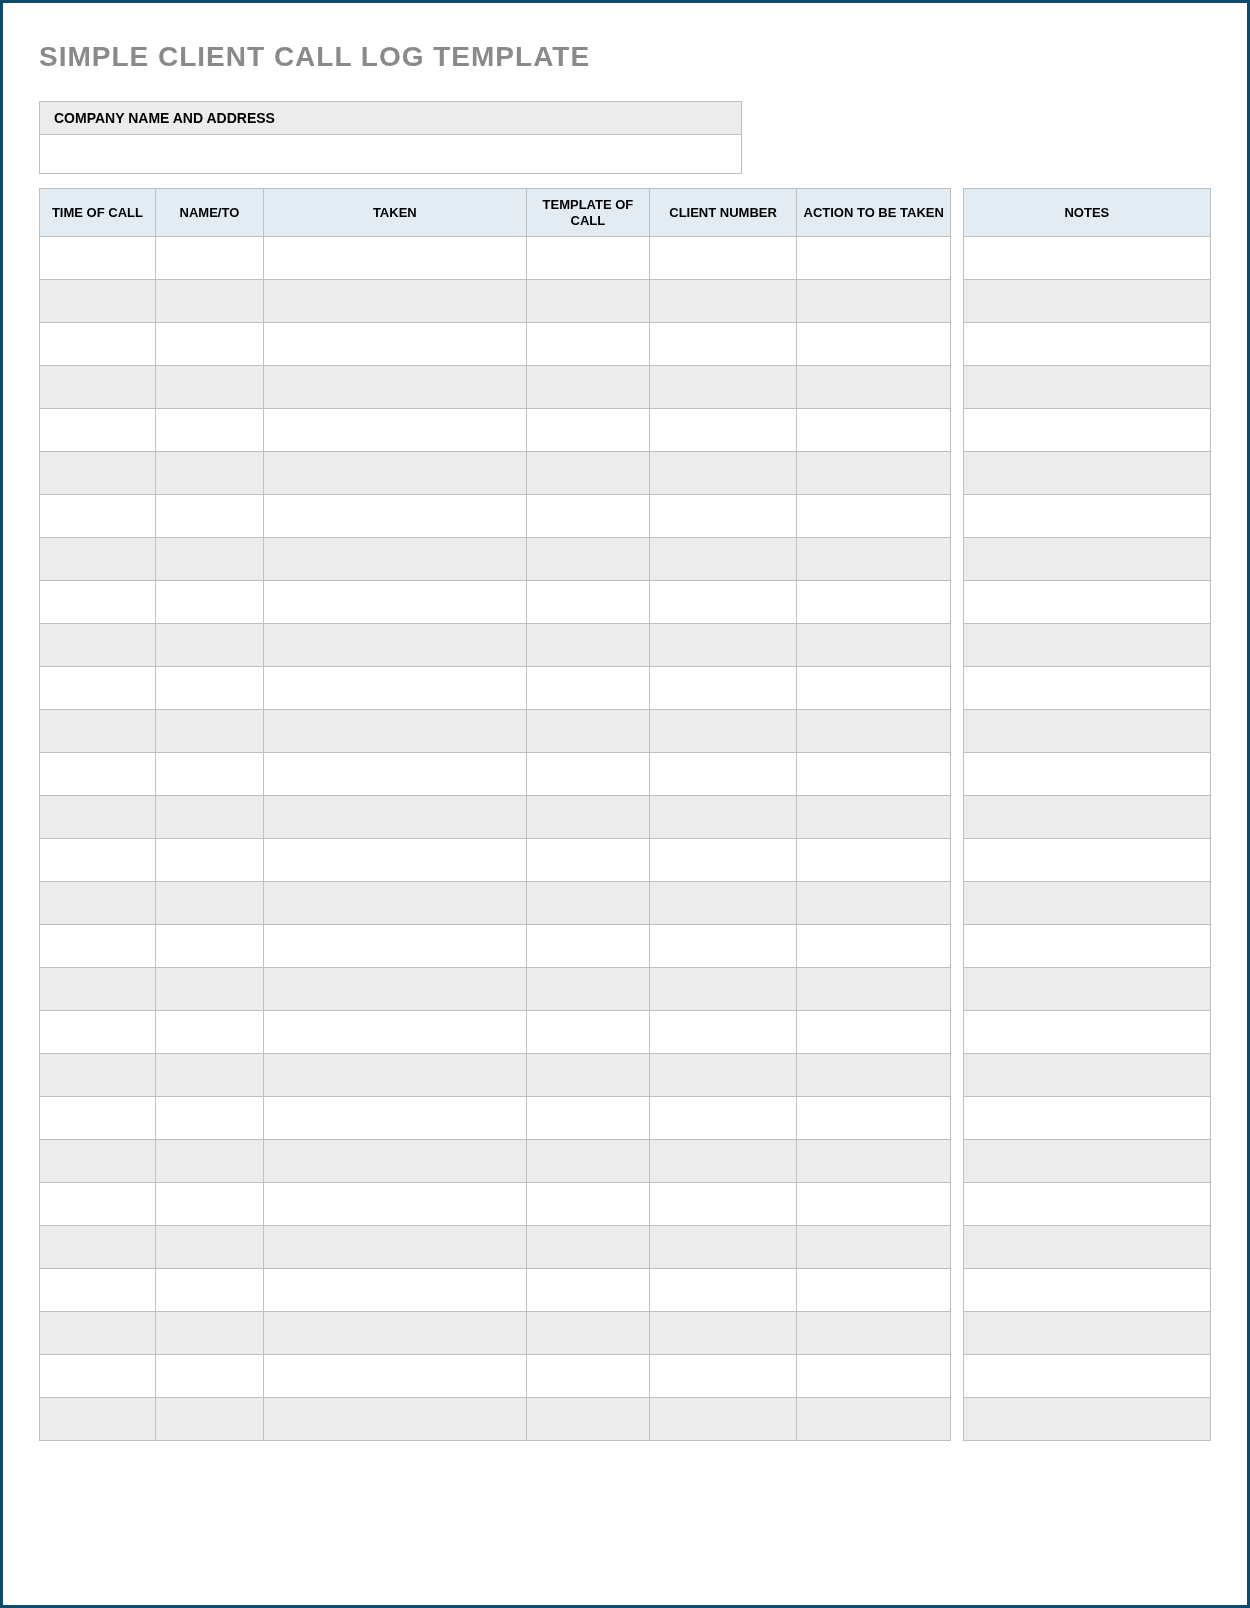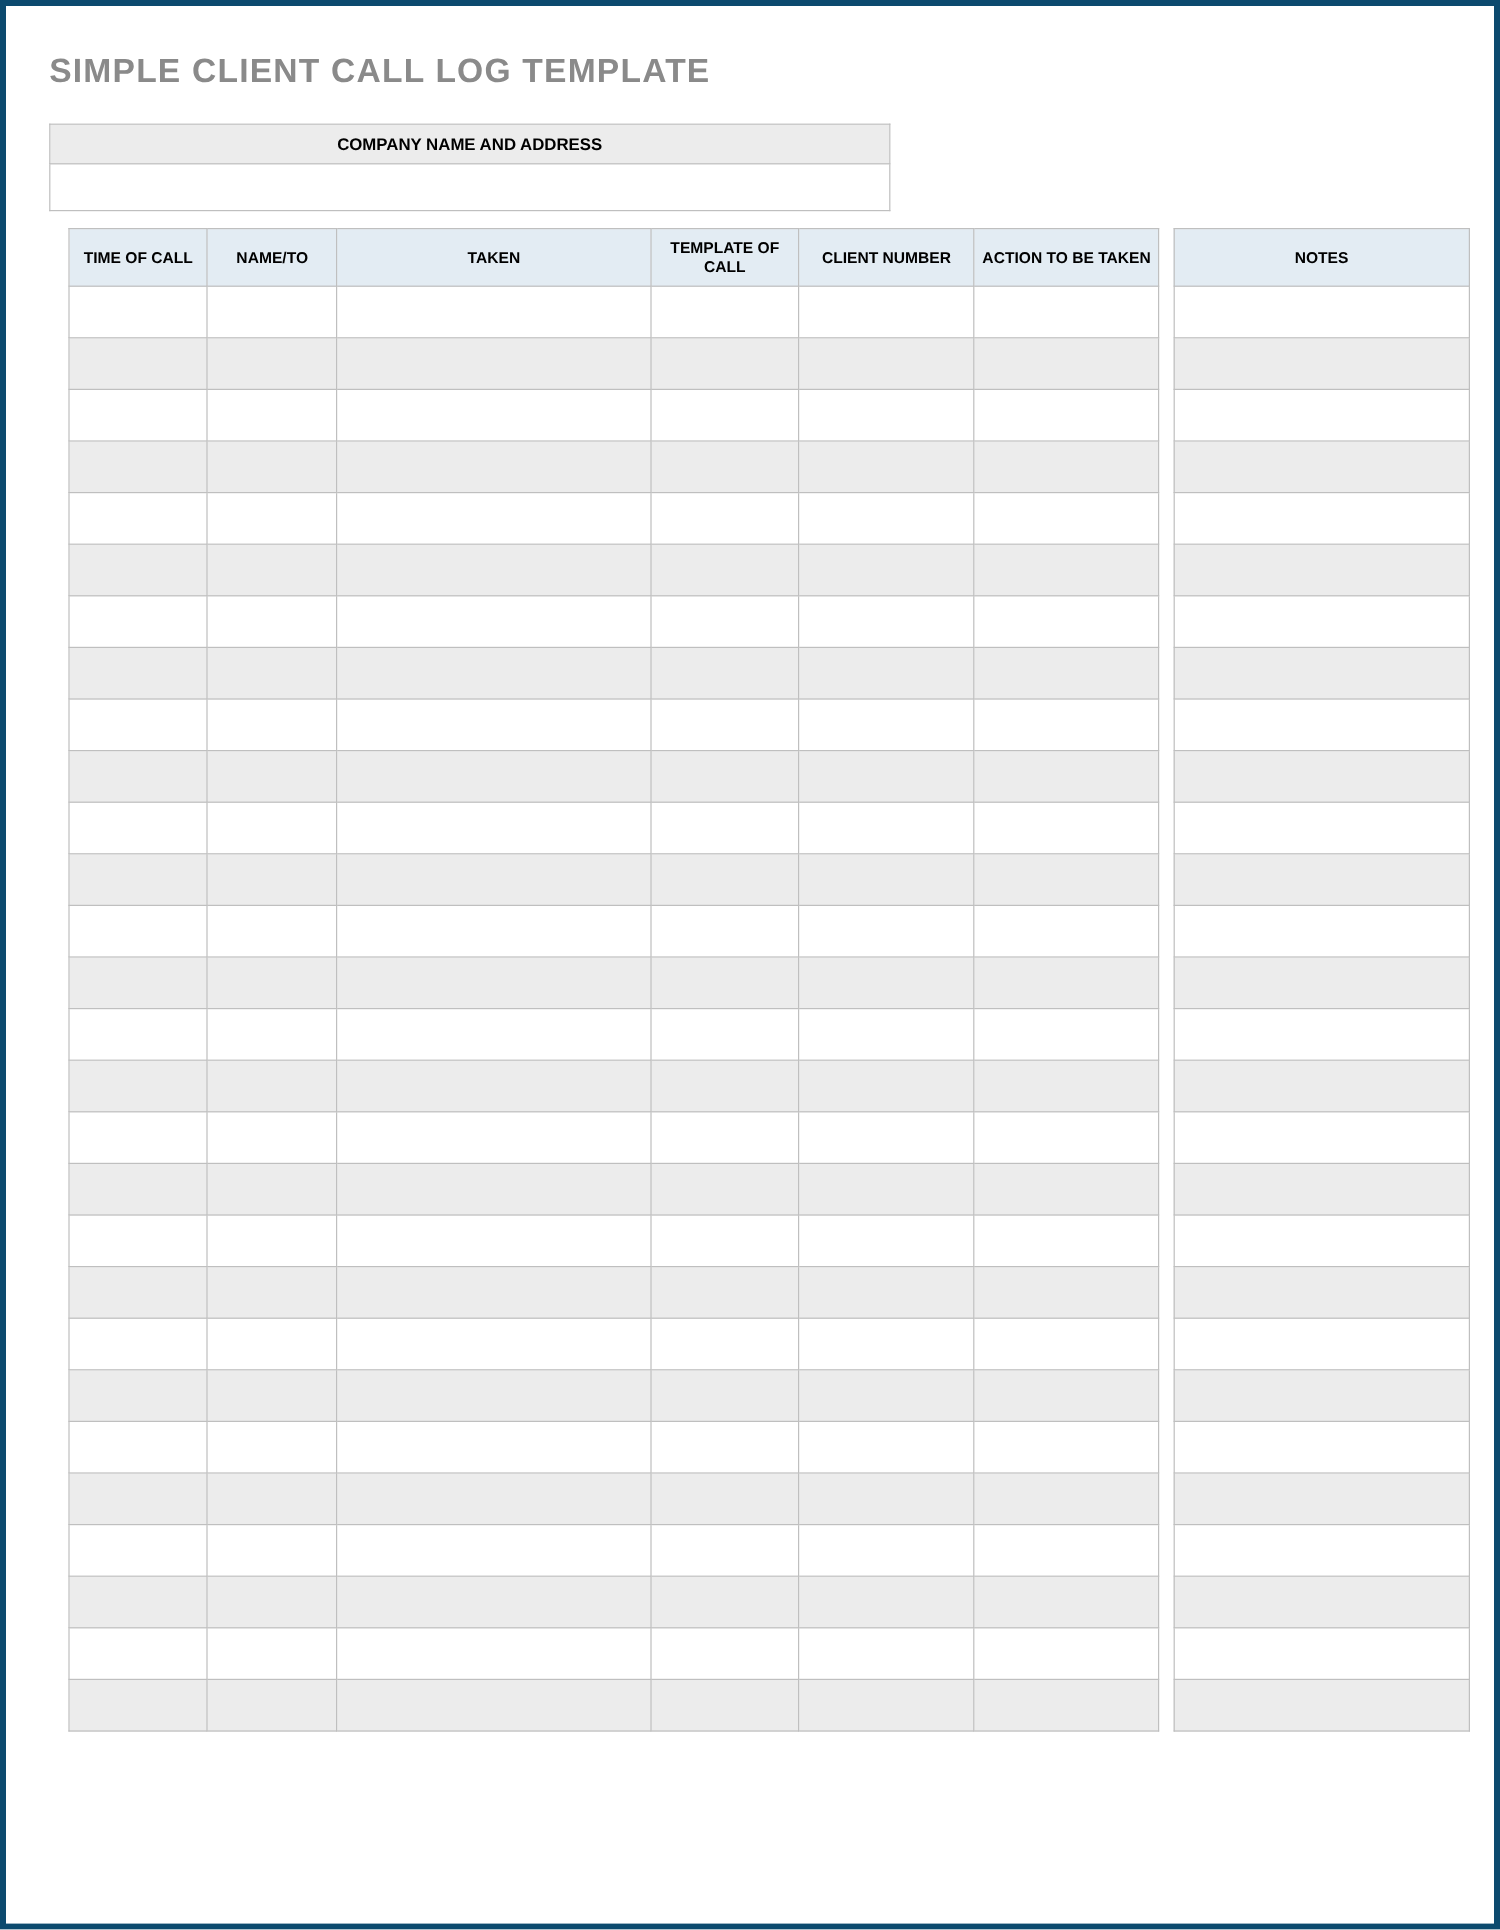--- a/index.html
+++ b/index.html
@@ -9,41 +9,40 @@
     font-family: Arial, Helvetica, sans-serif;
     display: flex;
     justify-content: center;
   }
   .page {
     width: 1250px;
     min-height: 1608px;
     background: #ffffff;
     box-sizing: border-box;
     padding: 30px 36px 40px 36px;
-    border: 5px solid #0c4a6e;
+    border: 3px solid #0c4a6e;
     box-shadow: 4px 4px 8px rgba(0,0,0,0.08);
     position: relative;
   }
   h1.title {
     margin: 8px 0 28px 0;
     font-size: 28px;
     letter-spacing: 1px;
     color: #8a8a8a;
     font-weight: 700;
   }
 
   
   .info-block {
     width: 60%;
     margin-bottom: 14px;
   }
   .info-block table {
     width: 100%;
     border-collapse: collapse;
-    text-align: center;
   }
   .info-block td {
     border: 1px solid #bfbfbf;
     font-size: 14px;
     padding: 8px 14px;
   }
   .info-label {
     background: #ececec;
     font-weight: 700;
   }
@@ -51,21 +50,20 @@
     background: #ffffff;
     height: 22px;
   }
 
   
   table.log {
     width: 100%;
     border-collapse: collapse;
     margin-top: 14px;
     table-layout: fixed;
-    margin-left: 16px;
   }
   table.log th {
     background: #e3ecf3;
     border: 1px solid #bfbfbf;
     font-size: 13px;
     font-weight: 700;
     padding: 8px 6px;
     text-align: center;
     line-height: 1.2;
   }

